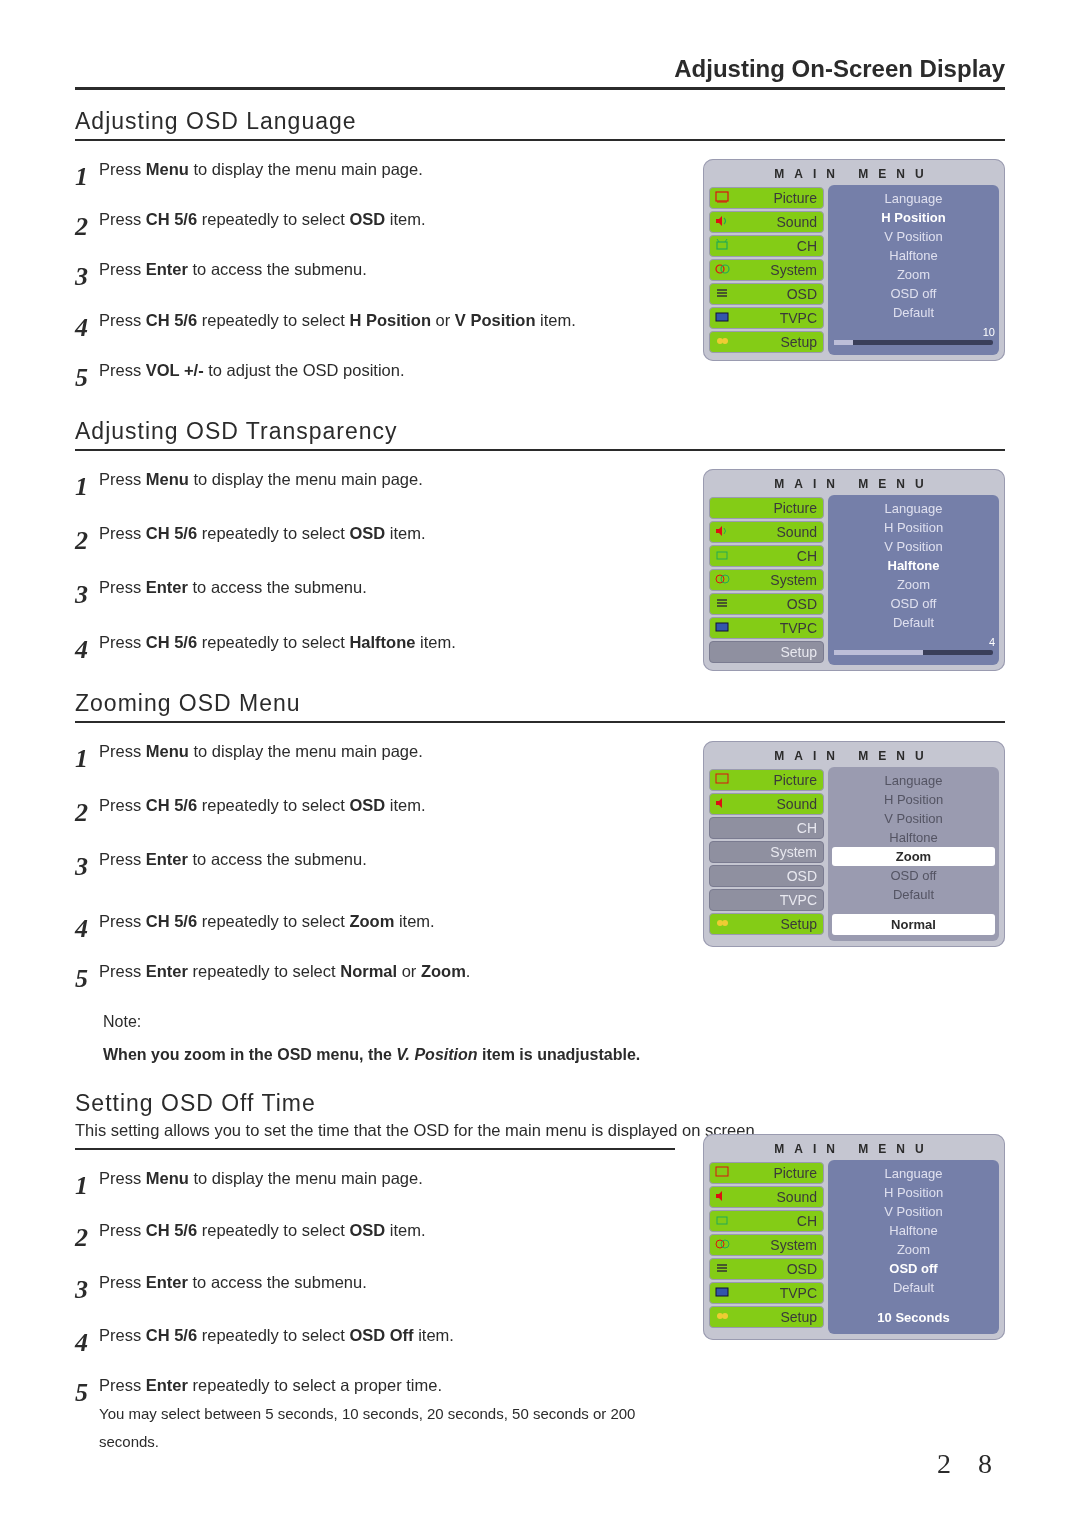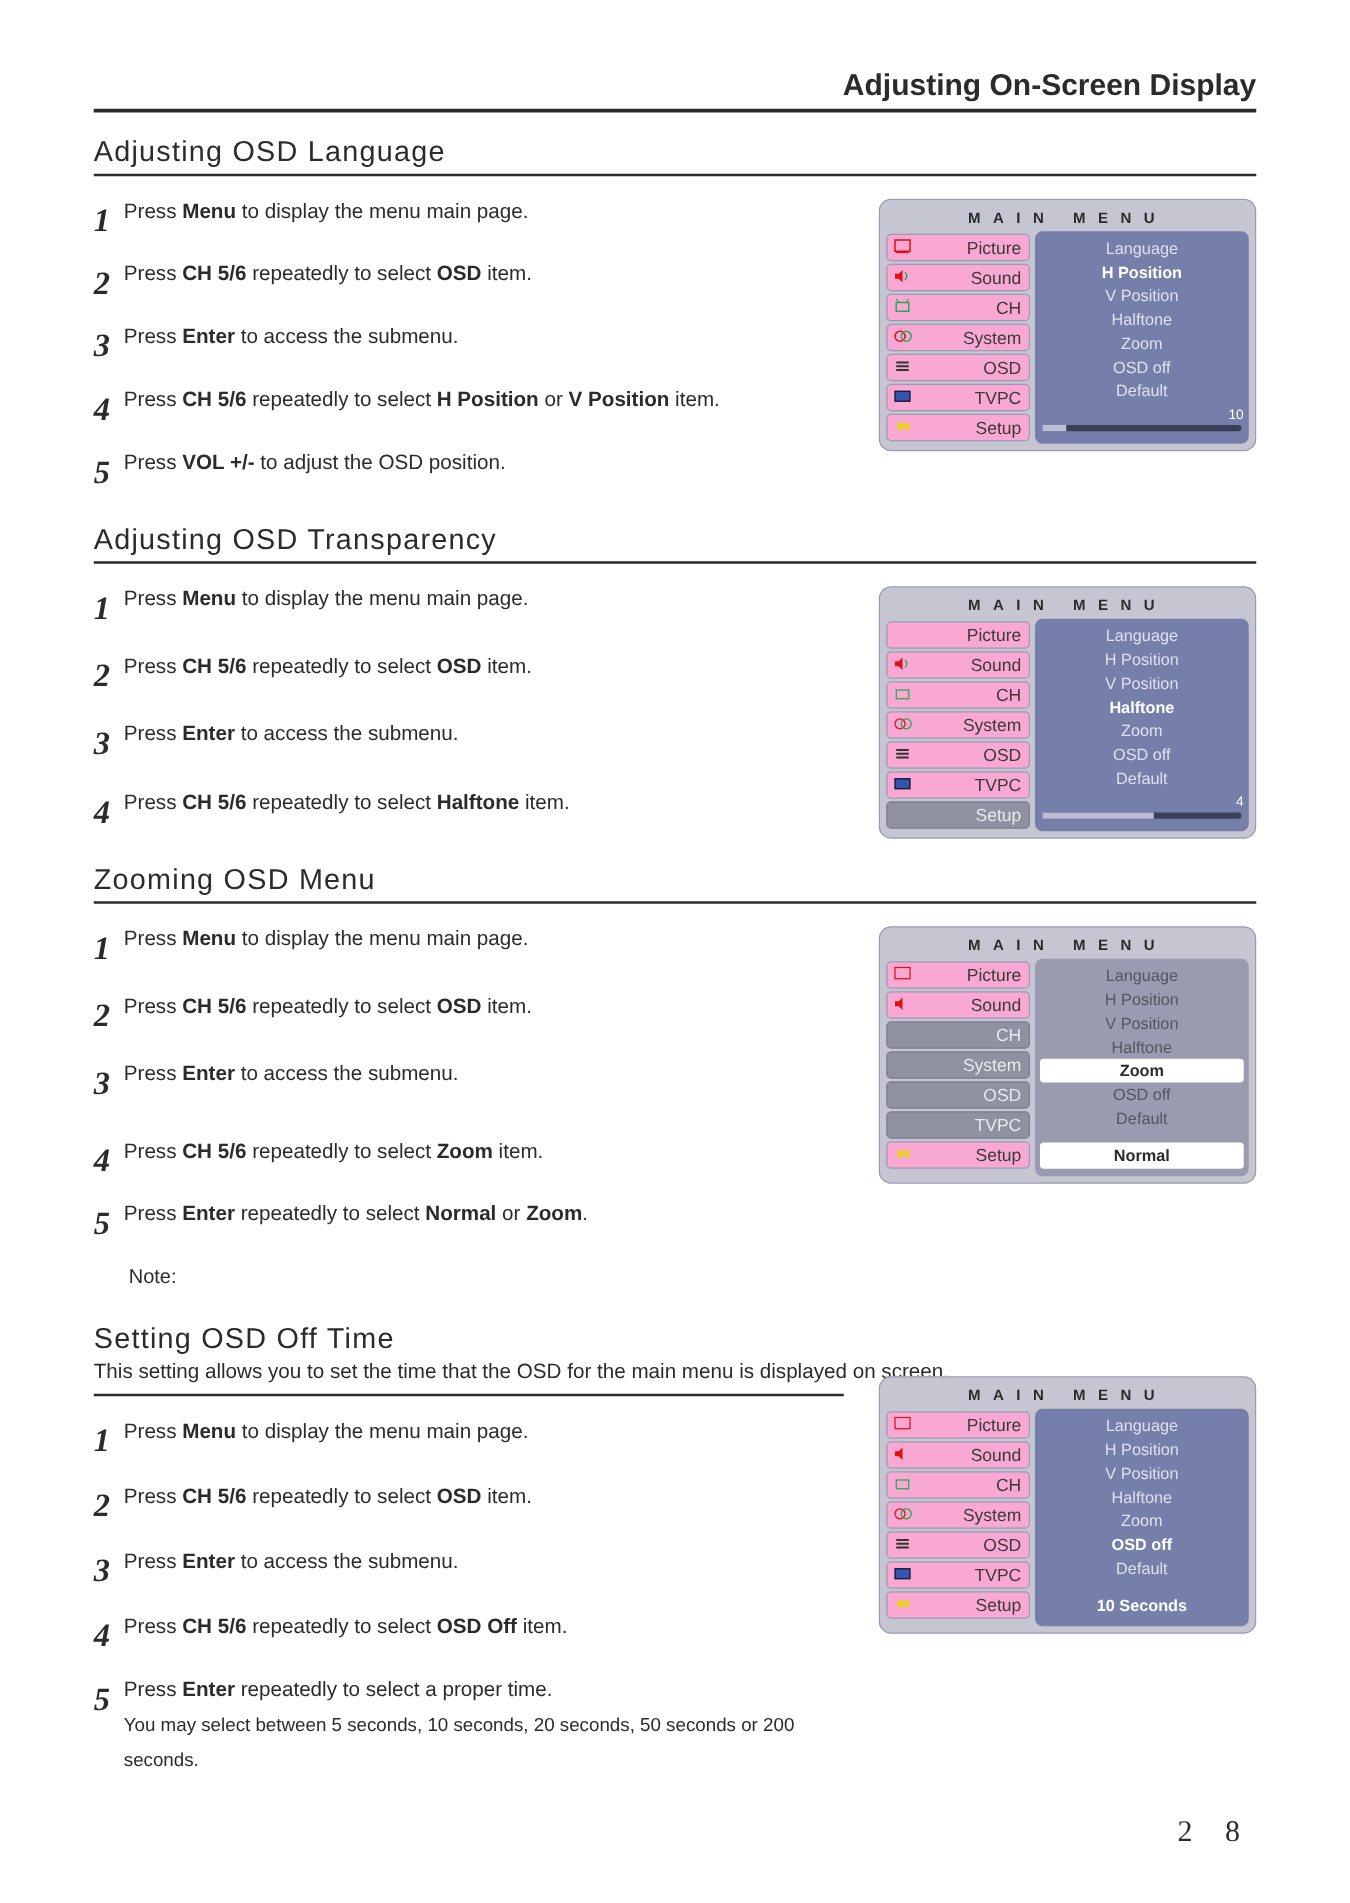--- a/index.html
+++ b/index.html
@@ -83,21 +83,21 @@
   .menu-col { width: 115px; }
   .sub-col {
     flex: 1;
     background: #757fa9;
     border-radius: 6px;
     margin-left: 4px;
     padding: 4px 4px 6px 4px;
     box-sizing: border-box;
   }
   .mi {
-    background: #f9a8d4;
+    background: #84cc16;
     border: 1px solid #9a9ab0;
     border-radius: 4px;
     margin: 2px 0;
     padding: 2px 6px 2px 4px;
     color: #3a3a3a;
     display: flex;
     align-items: center;
     justify-content: flex-end;
   }
   .mi .ico { width: 18px; height: 14px; display: inline-block; margin-right: auto; }
@@ -138,21 +138,21 @@
     text-align: center;
     border-radius: 3px;
     padding: 3px 0;
   }
 
   .pg-num {
     position: absolute;
     right: 78px;
     bottom: 42px;
     font-family: Georgia, serif;
-    font-size: 24px;
+    font-size: 28px;
     letter-spacing: 10px;
     color: #2b2b2b;
   }
 
   .row-block { position: relative; }
   .float-osd {
     position: absolute;
     top: 4px;
     right: 0;
   }
@@ -390,20 +390,21 @@
       </div>
     </div>
 
     <div class="steps">
       <div class="step"><span class="step-num">1</span><span class="step-text"><span>Press </span><b>Menu</b><span> to display the menu main page.</span></span></div>
       <div class="step" style="margin-top:10px"><span class="step-num">2</span><span class="step-text"><span>Press </span><b>CH 5/6</b><span> repeatedly to select </span><b>OSD</b><span> item.</span></span></div>
       <div class="step" style="margin-top:10px"><span class="step-num">3</span><span class="step-text"><span>Press </span><b>Enter</b><span> to access the submenu.</span></span></div>
       <div class="step" style="margin-top:18px"><span class="step-num">4</span><span class="step-text"><span>Press </span><b>CH 5/6</b><span> repeatedly to select </span><b>Zoom</b><span> item.</span></span></div>
       <div class="step" style="margin-top:6px"><span class="step-num">5</span><span class="step-text"><span>Press </span><b>Enter</b><span> repeatedly to select </span><b>Normal</b><span> or </span><b>Zoom</b><span>.</span></span></div>
       <div class="note-line">Note:</div>
+      <div class="note-line"><b>When you zoom in the OSD menu, the </b><b><i>V. Position</i></b><b> item is unadjustable.</b></div>
     </div>
   </div>
 
   <div class="section-title" style="margin-top:22px">Setting OSD Off Time</div>
   <div class="para">This setting allows you to set the time that the OSD for the main menu is displayed on screen.</div>
   <div class="section-rule short"></div>
 
   <div class="row-block">
     <div class="float-osd" style="top:-30px">
       <div class="osd">

